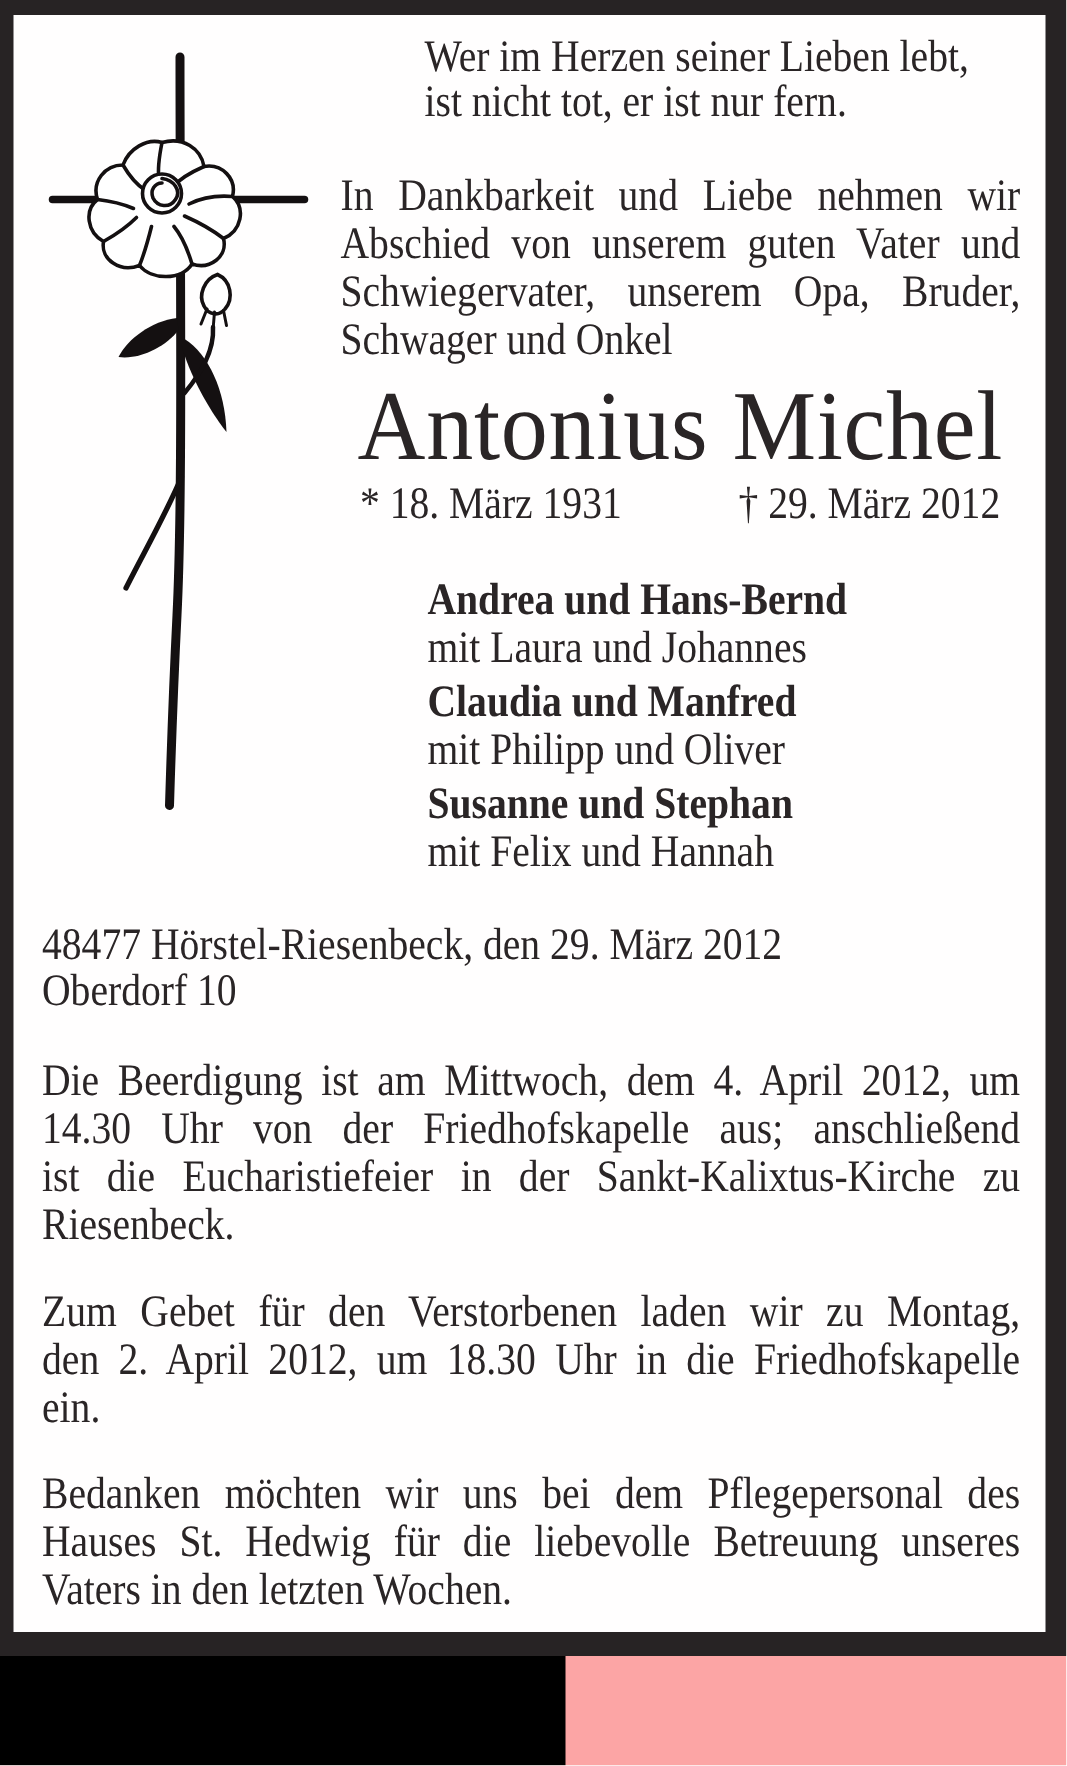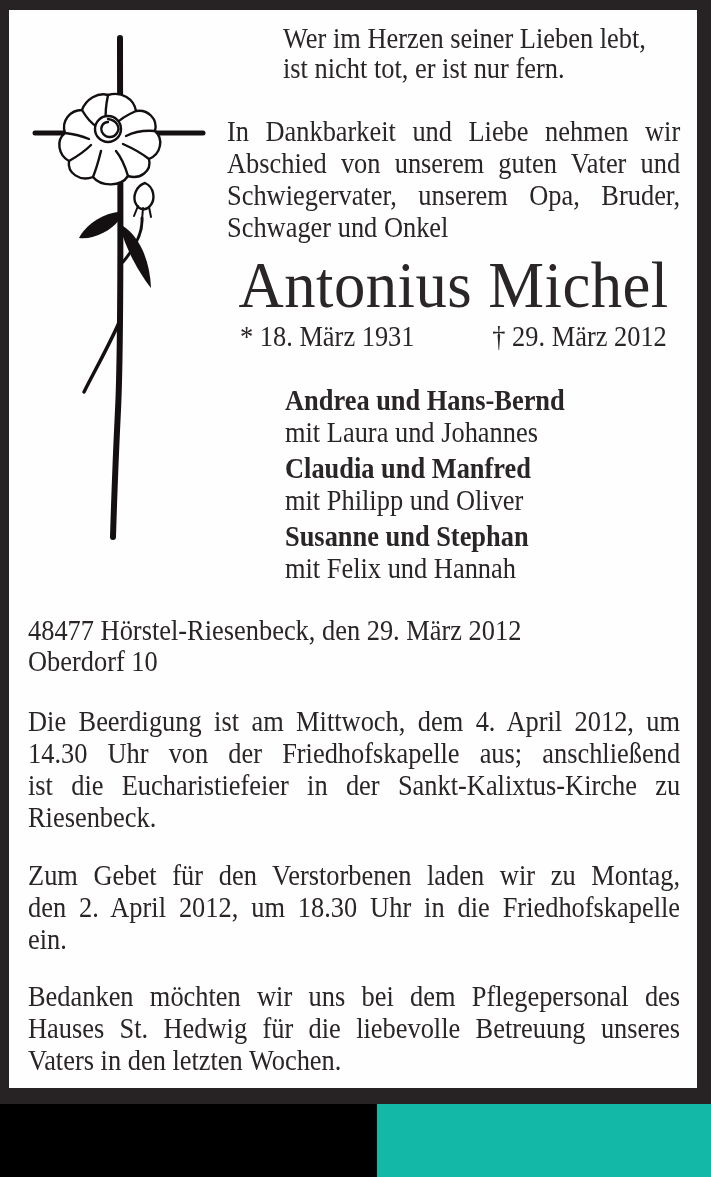--- a/index.html
+++ b/index.html
@@ -1,17 +1,17 @@
 <!DOCTYPE html>
 <html lang="de"><head>
 <meta charset="utf-8">
 <style>
   html,body{margin:0;padding:0;background:#ffffff;}
   .page{
-    position:relative;width:711px;height:1177px;background:#14b8a6;overflow:hidden;
+    position:relative;width:711px;height:1177px;background:#fca5a5;overflow:hidden;
     font-family:"Liberation Serif","DejaVu Serif",serif;color:#2a2526;
   }
   .frame{position:absolute;left:0;top:0;width:711px;height:1104px;background:#272324;}
   .card{position:absolute;left:9px;top:10px;width:688px;height:1078px;background:#fffefe;}
   .censor{position:absolute;left:0;top:1104px;width:377px;height:73px;background:#000000;}
 
   .blk{position:absolute;font-size:30px;transform:scaleX(.88);transform-origin:0 0;}
   .quote{left:283px;top:23px;width:450px;line-height:30px;}
   .intro{left:227px;top:115px;width:515px;line-height:32px;}
   .jl{text-align:justify;text-align-last:justify;}

